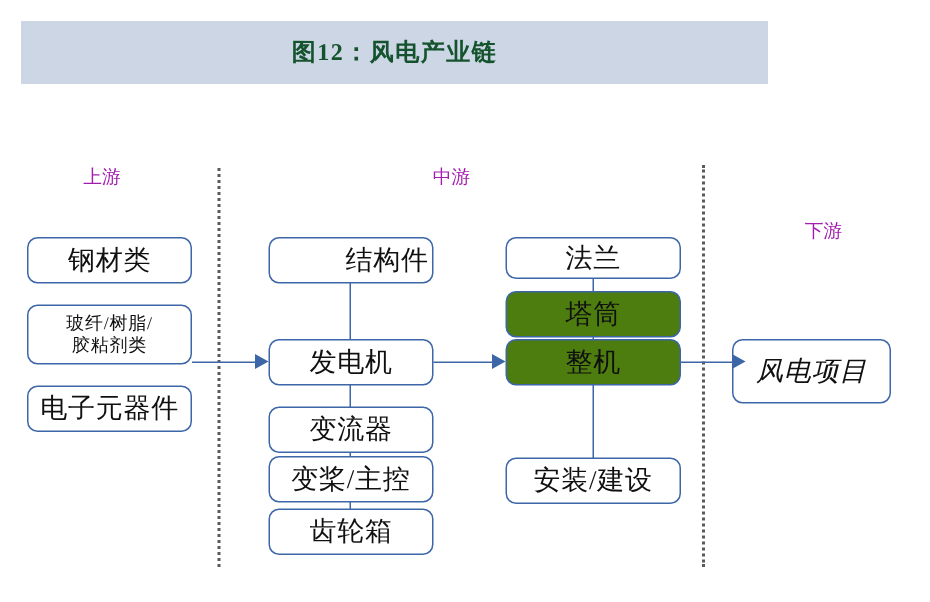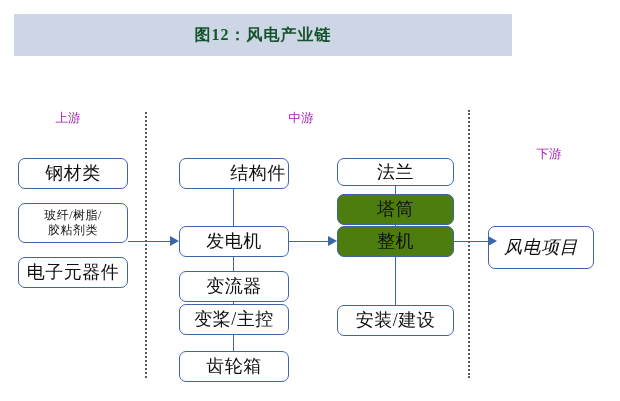--- a/index.html
+++ b/index.html
@@ -98,21 +98,21 @@
   </div>
 
   <div class="node" style="left:18px;top:257px;width:110px;height:31px;font-family:Liberation Serif, serif;">电子元器件</div>
 
   <div class="vlink" style="left:233px;top:158px;height:212px;"></div>
 
   <div class="node" style="left:179px;top:158px;width:110px;height:31px;padding-left:48px;">结构件</div>
   <div class="node" style="left:179px;top:226px;width:110px;height:31px;">发电机</div>
   <div class="node" style="left:179px;top:304px;width:110px;height:31px;">变桨/主控</div>
   <div class="node" style="left:179px;top:271px;width:110px;height:31px;">变流器</div>
-  <div class="node" style="left:179px;top:339px;width:110px;height:31px;margin-top:12px;">齿轮箱</div>
+  <div class="node" style="left:179px;top:339px;width:110px;height:31px;">齿轮箱</div>
 
   <div class="vlink" style="left:395px;top:158px;height:178px;"></div>
 
   <div class="node" style="left:337px;top:158px;width:117px;height:28px;">法兰</div>
   <div class="node hl" style="left:337px;top:194px;width:117px;height:31px;">塔筒</div>
   <div class="node hl" style="left:337px;top:226px;width:117px;height:31px;">整机</div>
   <div class="node" style="left:337px;top:305px;width:117px;height:31px;text-align:right;">安装/建设</div>
 
   <div class="node" style="left:488px;top:226px;width:106px;height:43px;font-style:italic;">风电项目</div>
 

